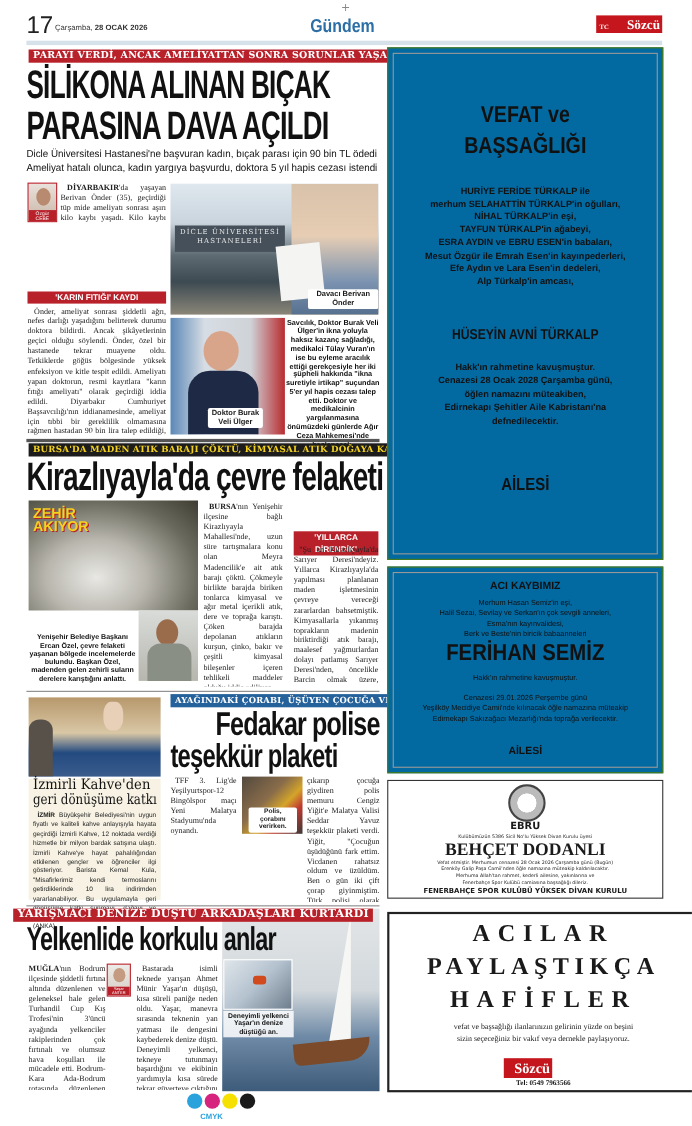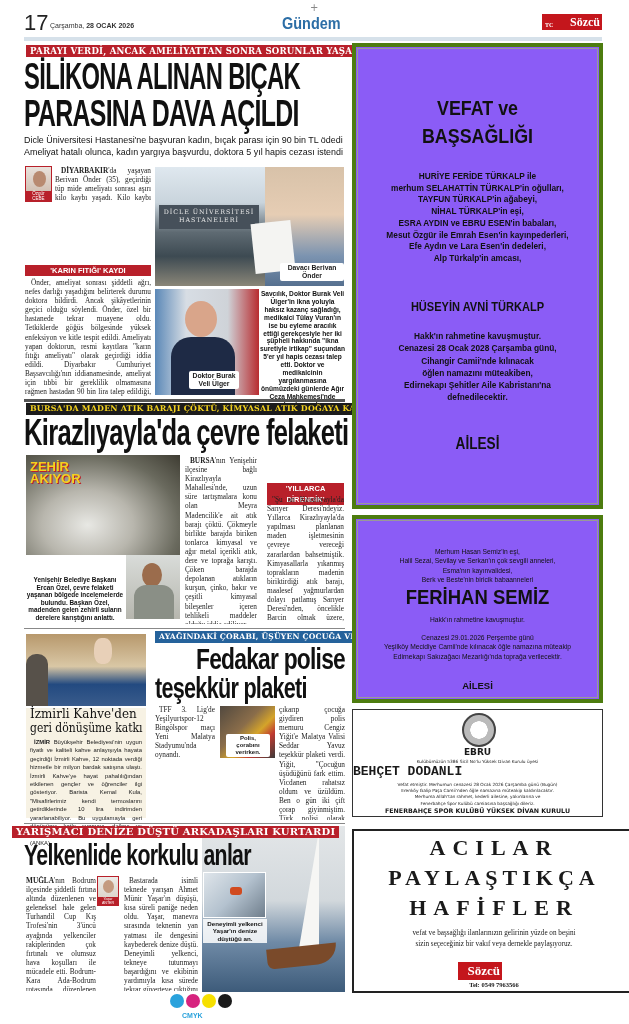--- a/index.html
+++ b/index.html
@@ -23,21 +23,21 @@
 .headline{position:absolute;font-family:"Liberation Sans",sans-serif;font-weight:bold;color:#111;white-space:nowrap;transform-origin:left top;letter-spacing:-1px}
 .deck{position:absolute;font-family:"Liberation Sans",sans-serif;font-size:9.3px;line-height:12px;color:#111;white-space:nowrap}
 .body{position:absolute;font-family:"Liberation Serif",serif;font-size:7.3px;line-height:9.1px;color:#222;text-align:justify}
 .body b{font-weight:bold}
 .sub{position:absolute;background:#b8202a;color:#fff;font-family:"Liberation Sans",sans-serif;font-weight:bold;font-size:7.5px;line-height:11px;text-align:center}
 .photo{position:absolute;overflow:hidden}
 .caption{position:absolute;font-family:"Liberation Sans",sans-serif;font-weight:bold;font-size:7px;line-height:8.5px;text-align:center;color:#111}
 .capbox{position:absolute;background:#fff;font-family:"Liberation Sans",sans-serif;font-weight:bold;font-size:6.8px;line-height:8px;text-align:center;padding:1px 3px;border-radius:2px}
 .sep{position:absolute;height:3px;background:#555}
 
-.ad{position:absolute;background:#8b5cf6;border:4px solid #4d7c0f;outline:1px solid #999;outline-offset:-6px}
+.ad{position:absolute;background:#0369a1;border:1px solid #4d7c0f;outline:1px solid #999;outline-offset:-6px}
 .ad .c{position:absolute;left:0;right:0;text-align:center;font-family:"Liberation Sans",sans-serif;color:#111}
 .cmyk{position:absolute;top:994px;width:14px;height:14px;border-radius:50%}
 </style>
 </head>
 <body>
 
 <div class="page">
 
   <div class="crop">+</div>
 
@@ -154,61 +154,61 @@
   <div class="cmyk" style="left:202px;background:#f6e000"></div>
   <div class="cmyk" style="left:218px;background:#1a1a1a"></div>
   <div style="position:absolute;left:182px;top:1012px;font-family:'Liberation Sans',sans-serif;font-weight:bold;font-size:7px;color:#2aa2dc">CMYK</div>
 
   <div class="ad" style="left:352px;top:43px;width:251px;height:466px;">
     <div class="c" style="top:48px;font-size:21px;font-weight:bold;line-height:26px;transform:scaleX(.85)">VEFAT ve</div>
     <div class="c" style="top:76px;font-size:21px;font-weight:bold;line-height:26px;transform:scaleX(.85)">BAŞSAĞLIĞI</div>
     <div class="c" style="top:124px;font-size:8.3px;line-height:11.7px;font-weight:bold" id="ad1lines">
         <div>HURİYE FERİDE TÜRKALP ile</div>
         <div>merhum SELAHATTİN TÜRKALP'in oğulları,</div>
+        <div>NİHAL TÜRKALP'in eşi,</div>
         <div>TAYFUN TÜRKALP'in ağabeyi,</div>
-        <div>NİHAL TÜRKALP'in eşi,</div>
         <div>ESRA AYDIN ve EBRU ESEN'in babaları,</div>
         <div>Mesut Özgür ile Emrah Esen'in kayınpederleri,</div>
         <div>Efe Aydın ve Lara Esen'in dedeleri,</div>
         <div>Alp Türkalp'in amcası,</div>
       </div>
     <div class="c" style="top:252px;font-size:13px;font-weight:bold;transform:scaleX(.85)">HÜSEYİN AVNİ TÜRKALP</div>
     <div class="c" style="top:283px;font-size:8.3px;line-height:12.3px;font-weight:bold" id="ad1details">
         <div>Hakk'ın rahmetine kavuşmuştur.</div>
         <div>Cenazesi 28 Ocak 2028 Çarşamba günü,</div>
-        <div>Cihangir Camii'nde kılınacak</div>
         <div>öğlen namazını müteakiben,</div>
         <div>Edirnekapı Şehitler Aile Kabristanı'na</div>
         <div>defnedilecektir.</div>
       </div>
     <div class="c" style="top:388px;font-size:16px;font-weight:bold;transform:scaleX(.85)">AİLESİ</div>
   </div>
 
   <div class="ad" style="left:352px;top:515px;width:251px;height:188px;">
+    <div class="c" style="top:11px;font-size:9.5px;font-weight:bold">ACI KAYBIMIZ</div>
     <div class="c" style="top:28px;font-size:6.7px;line-height:9.3px" id="ad2lines">
         <div>Merhum Hasan Semiz'in eşi,</div>
         <div>Halil Sezai, Sevilay ve Serkan'ın çok sevgili anneleri,</div>
         <div>Esma'nın kayınvalidesi,</div>
         <div>Berk ve Beste'nin biricik babaanneleri</div>
       </div>
     <div class="c" style="top:66px;font-size:21px;font-weight:bold;transform:scaleX(.88)">FERİHAN SEMİZ</div>
     <div class="c" style="top:97px;font-size:6.7px">Hakk'ın rahmetine kavuşmuştur.</div>
     <div class="c" style="top:114px;font-size:6.7px;line-height:9.4px" id="ad2details">
         <div>Cenazesi 29.01.2026 Perşembe günü</div>
         <div>Yeşilköy Mecidiye Camii'nde kılınacak öğle namazına müteakip</div>
         <div>Edirnekapı Sakızağacı Mezarlığı'nda toprağa verilecektir.</div>
       </div>
     <div class="c" style="top:161px;font-size:9.5px;font-weight:bold">AİLESİ</div>
   </div>
 
   <div style="position:absolute;left:352px;top:709px;width:251px;height:108px;border:1px solid #333;background:#fff">
     <div style="position:absolute;left:109px;top:3px;width:34px;height:34px;border-radius:50%;border:2px solid #444;background:radial-gradient(circle,#fff 0 40%,#bbb 42% 100%)"></div>
     <div class="c" style="position:absolute;left:0;right:0;top:37px;text-align:center;font-family:'DejaVu Sans',sans-serif;font-weight:bold;font-size:9px">EBRU</div>
     <div style="position:absolute;left:0;right:0;top:49px;text-align:center;font-family:'DejaVu Sans',sans-serif;font-size:4.3px">Kulübümüzün 5386 Sicil No'lu Yüksek Divan Kurulu üyesi</div>
-    <div style="position:absolute;left:0;right:0;top:54px;text-align:left;font-family:Liberation Mono, monospace;font-weight:bold;font-size:13px">BEHÇET DODANLI</div>
+    <div style="position:absolute;left:0;right:0;top:54px;text-align:center;font-family:Liberation Serif, serif;font-weight:bold;font-size:16px">BEHÇET DODANLI</div>
     <div style="position:absolute;left:0;right:0;top:72px;text-align:center;font-family:'DejaVu Sans',sans-serif;font-size:4.3px;line-height:6.2px" id="ad3lines">
         <div>Vefat etmiştir. Merhumun cenazesi 28 Ocak 2026 Çarşamba günü (Bugün)</div>
         <div>Erenköy Galip Paşa Camii'nden öğle namazına müteakip kaldırılacaktır.</div>
         <div>Merhuma Allah'tan rahmet, kederli ailesine, yakınlarına ve</div>
         <div>Fenerbahçe Spor Kulübü camiasına başsağlığı dileriz.</div>
       </div>
     <div style="position:absolute;left:0;right:0;top:97px;text-align:center;font-family:'DejaVu Sans',sans-serif;font-weight:bold;font-size:6.3px">FENERBAHÇE SPOR KULÜBÜ YÜKSEK DİVAN KURULU</div>
   </div>
 
   <div style="position:absolute;left:352px;top:829px;width:284px;height:164px;border:2px solid #222;background:#fff">

